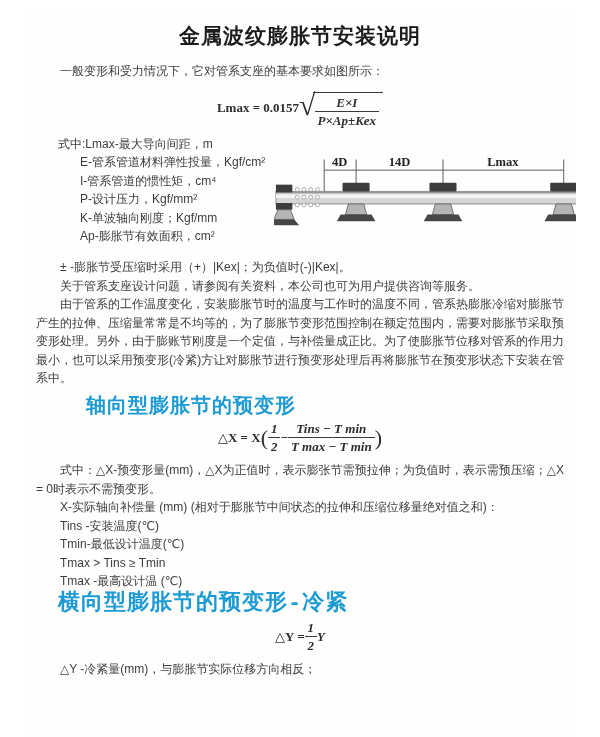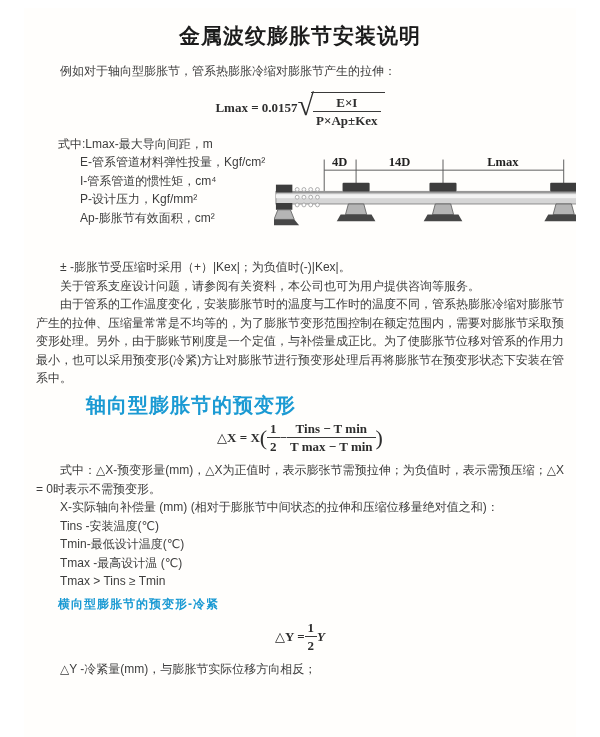--- a/index.html
+++ b/index.html
@@ -21,31 +21,32 @@
     display:inline-block; width:13px; height:13px; background:#1b9ad3;
     vertical-align:-1px; margin-right:1px;
   }
   .sec-head-inline { color:#1b9ad3; font-size:15px; font-weight:bold; letter-spacing:1px; }
   .sec-head-block { margin:10px 0 2px 0; }
   .sub-head-axial {
     color:#1b9ad3; font-size:20px; font-weight:bold; letter-spacing:1px;
     margin:8px 0 4px 50px;
   }
   .sub-head-lateral {
-    color:#1b9ad3; font-size:12px; font-weight:bold; letter-spacing:1px;
+    color:#1b9ad3; font-size:22px; font-weight:bold; letter-spacing:1px;
     margin:4px 0 2px 22px;
+    font-family:Liberation Mono, monospace;
   }
   .sub-line { padding-left:24px; }
   
   .formula {
     text-align:center; font-family:"Liberation Serif","DejaVu Serif",serif;
     font-weight:bold; color:#2e2e2e; font-size:13px; line-height:15px;
     margin:7px 0 7px 0; display:flex; align-items:center; justify-content:center; 
   }
-  .frac { display:inline-block; vertical-align:middle; }
+  .frac { display:inline-block; vertical-align:middle; font-style:italic; }
   .frac .num { display:block; border-bottom:1px solid #3a3a3a; padding:0 3px 1px 3px; }
   .frac .den { display:block; padding:1px 3px 0 3px; }
   .sqrt { display:inline-flex; align-items:flex-start; }
   .sqrt-sym { font-size:30px; font-weight:normal; line-height:30px; margin-top:2px; }
   .sqrt-body { border-top:1.5px solid #3a3a3a; padding:2px 4px 0 2px; margin-left:-3px; margin-top:4px; }
   .paren { font-size:22px; font-weight:normal; line-height:20px; font-style:normal; }
   .f-lhs { font-style:normal; }
   .f-it { font-style:italic; }
   
   .defs-row { display:flex; margin-top:2px; }
@@ -55,41 +56,42 @@
   .diagram-wrap { flex:1; padding-top:18px; }
 </style>
 </head>
 <body>
 
 <div class="page">
 
   <h1 class="doc-title">金属波纹膨胀节安装说明</h1>
 
 
-  <p class="para indent2">例如对于轴向型膨胀节，管系热膨胀冷缩对膨胀节产生的拉伸：</p>
+  <p class="para indent2">一般变形和受力情况下，它对管系支座的基本要求如图所示：</p>
 
   <div class="formula">
     <span class="f-lhs">Lmax = 0.0157</span>
     <span class="sqrt">
       <span class="sqrt-sym">√</span>
       <span class="sqrt-body">
         <span class="frac">
           <span class="num">E×I</span>
           <span class="den">P×Ap±Kex</span>
         </span>
       </span>
     </span>
   </div>
 
   <div class="defs-row">
     <div class="defs">
       <div class="def-line first">式中:Lmax-最大导向间距，m</div>
       <div class="def-line">E-管系管道材料弹性投量，Kgf/cm²</div>
       <div class="def-line">I-管系管道的惯性矩，cm⁴</div>
       <div class="def-line">P-设计压力，Kgf/mm²</div>
+      <div class="def-line">K-单波轴向刚度；Kgf/mm</div>
       <div class="def-line">Ap-膨胀节有效面积，cm²</div>
     </div>
     <div class="diagram-wrap">
       <svg width="338" height="100" viewBox="0 0 350 100">
 
         <g stroke="#5a5a5a" stroke-width="1">
           <line x1="52" y1="16" x2="300" y2="16"></line>
           <line x1="52" y1="5" x2="52" y2="40"></line>
           <line x1="85" y1="5" x2="85" y2="38"></line>
           <line x1="175" y1="5" x2="175" y2="38"></line>
@@ -168,22 +170,22 @@
       <span class="num">Tins − T min</span>
       <span class="den">T max − T min</span>
     </span>
     <span class="paren">)</span>
   </div>
 
   <p class="para indent2">式中：△X-预变形量(mm)，△X为正值时，表示膨张节需预拉伸；为负值时，表示需预压缩；△X = 0时表示不需预变形。</p>
   <p class="para sub-line">X-实际轴向补偿量 (mm) (相对于膨胀节中间状态的拉伸和压缩位移量绝对值之和)：</p>
   <div class="sub-line">Tins -安装温度(℃)</div>
   <div class="sub-line">Tmin-最低设计温度(℃)</div>
+  <div class="sub-line">Tmax &gt; Tins ≥ Tmin</div>
   <div class="sub-line">Tmax -最高设计温  (℃)</div>
-  <div class="sub-line">Tmax &gt; Tins ≥ Tmin</div>
 
   <div class="sub-head-lateral">横向型膨胀节的预变形-冷紧</div>
 
   <div class="formula">
     <span class="f-lhs">△Y =</span>
     <span class="frac">
       <span class="num">1</span>
       <span class="den">2</span>
     </span>
     <span class="f-it">Y</span>

